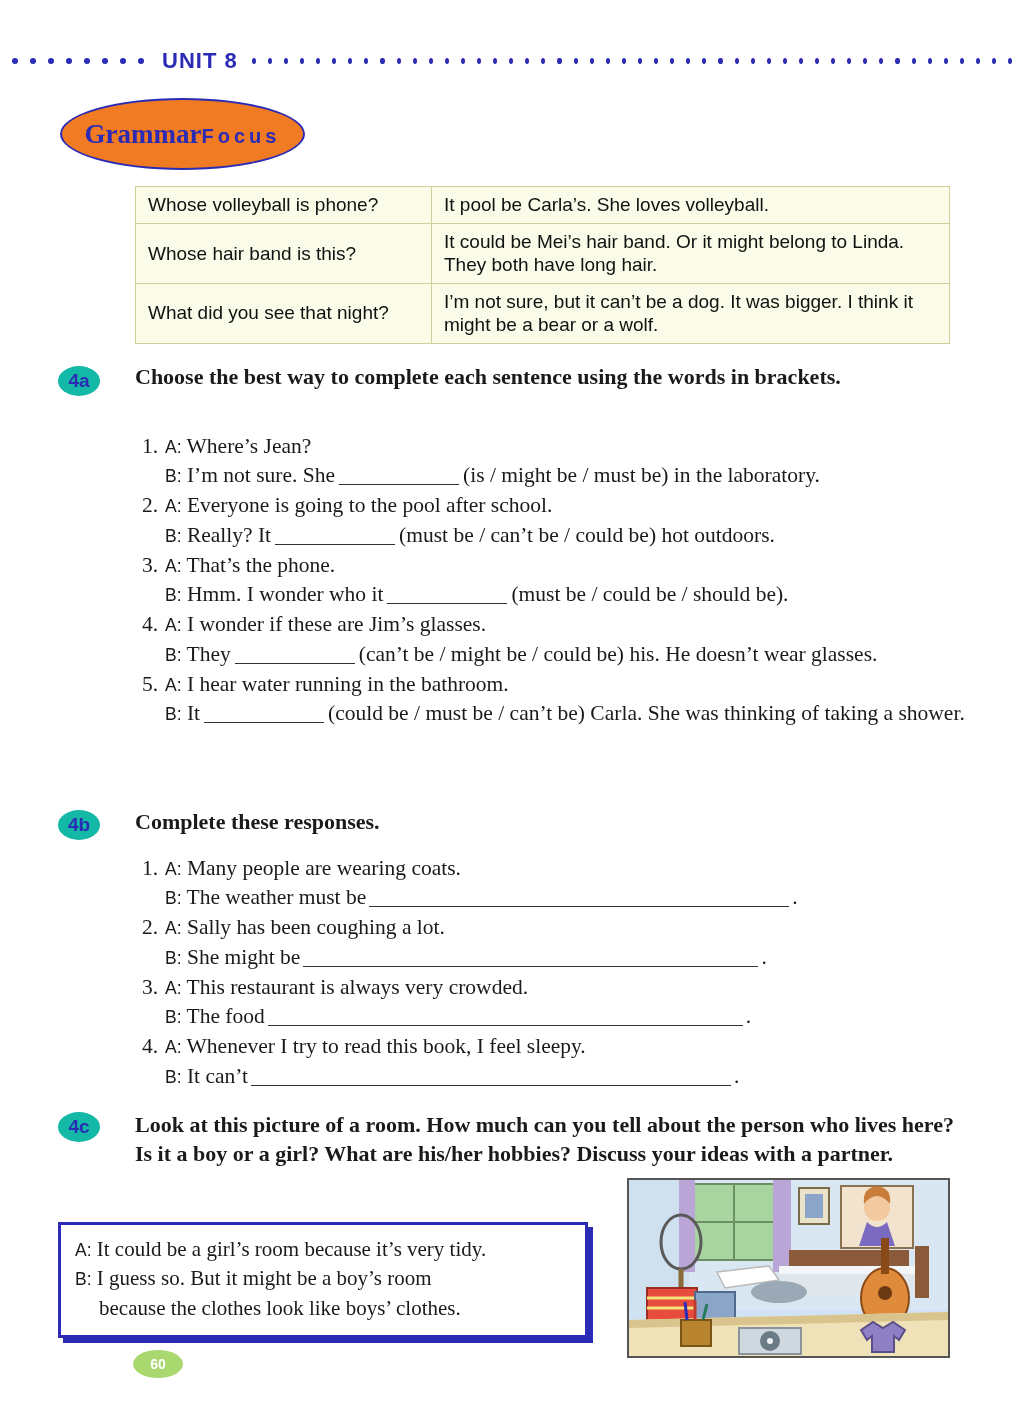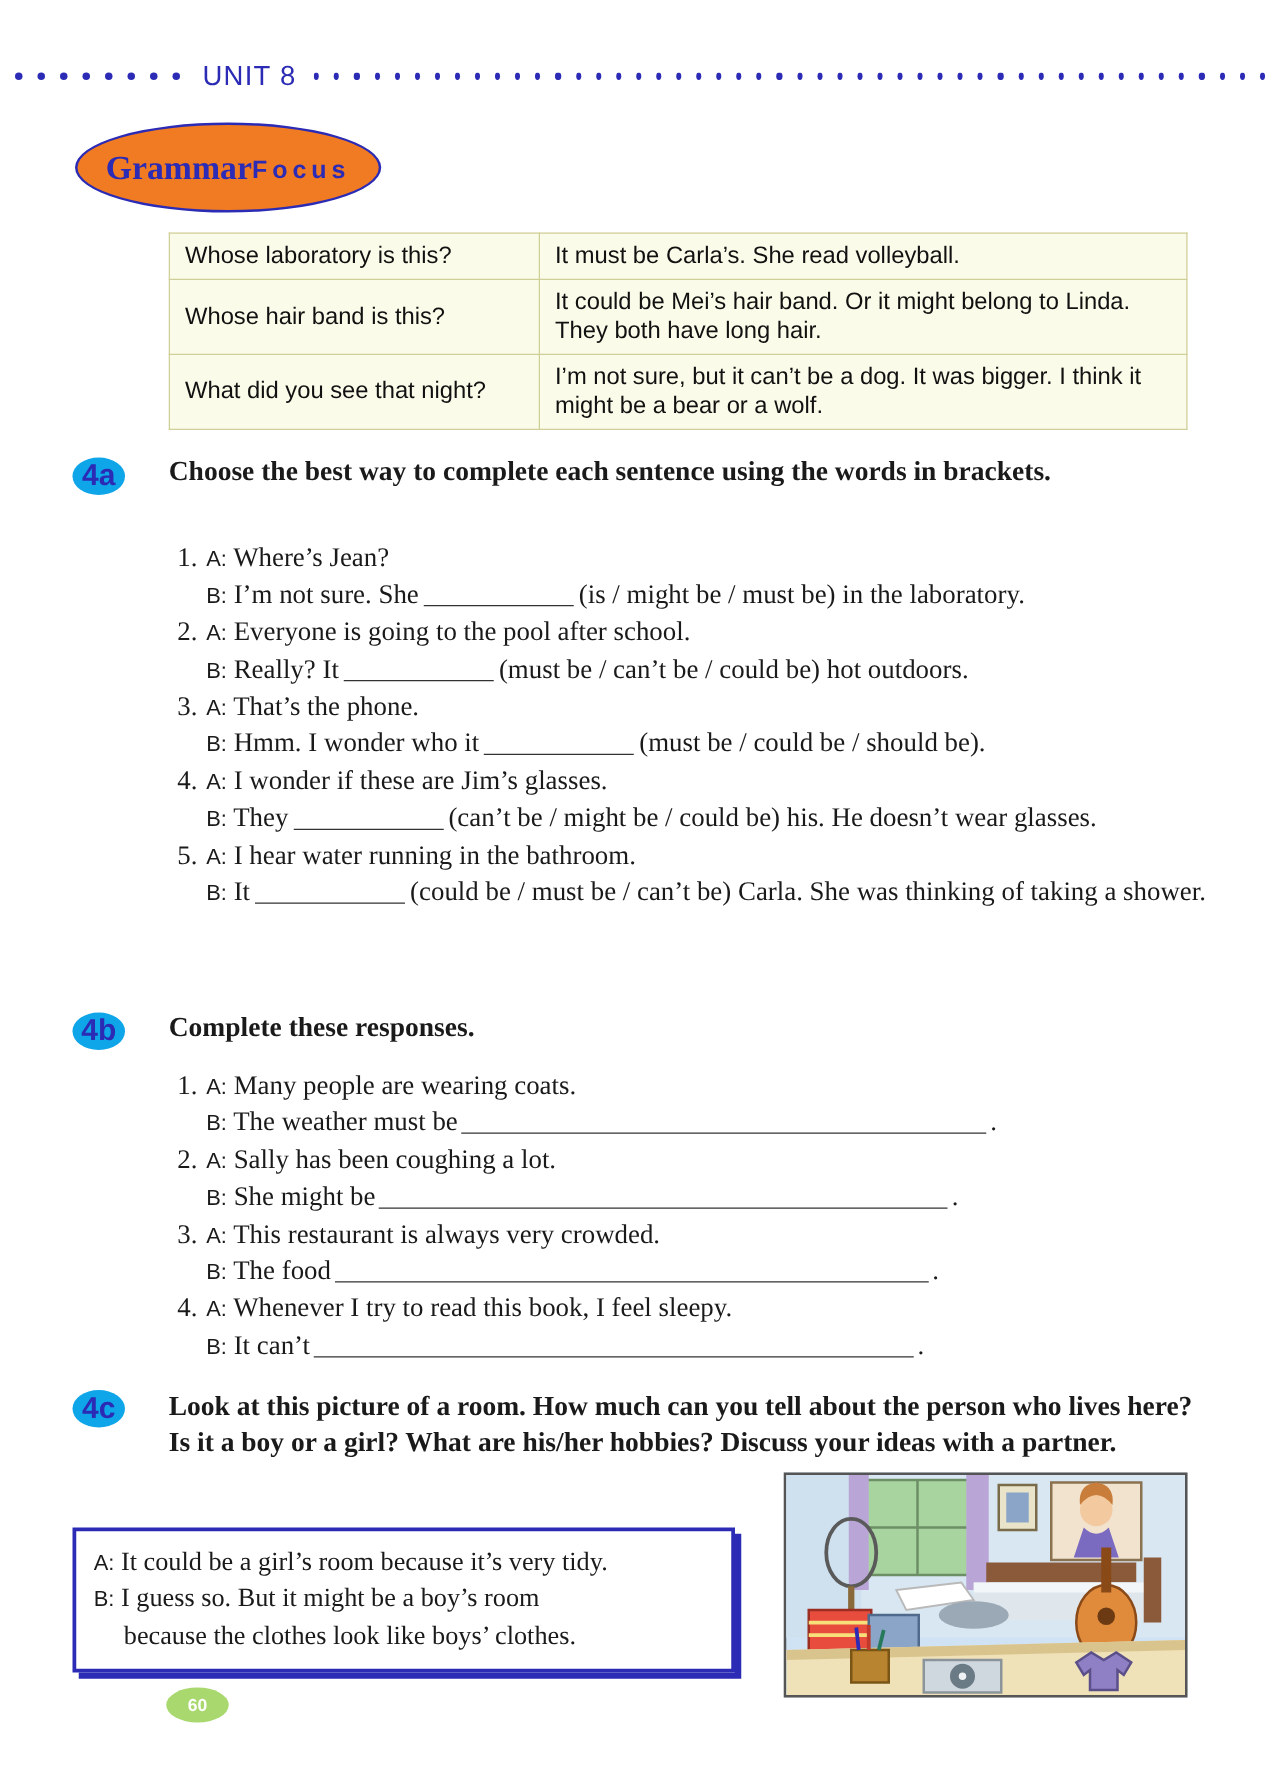--- a/index.html
+++ b/index.html
@@ -22,21 +22,21 @@
     height:6px; flex:0 0 auto;
     display:flex; align-items:center;
   }
   .dots-left { margin-left:12px; }
   .dot {
     width:6px; height:6px; border-radius:50%;
     background:#2b2bb5; margin-right:12px;
   }
   .unit-title {
     font-family:"Liberation Sans", sans-serif;
-    font-weight:normal; font-size:22px; letter-spacing:1px;
+    font-weight:bold; font-size:22px; letter-spacing:1px;
     color:#2b2bb5; margin:0 14px 0 6px; white-space:nowrap;
   }
   .dots-right { flex:1 1 auto; overflow:hidden; }
 
   
   .gf-badge {
     position:absolute; left:60px; top:98px; width:245px; height:72px;
     background:#f07b22;
     border:2px solid #2b2bb5;
     border-radius:50% / 50%;
@@ -64,23 +64,23 @@
     padding:7px 12px;
     font-family:"Liberation Sans", sans-serif;
     font-size:19px;
     line-height:1.18;
     vertical-align:middle;
     color:#111;
   }
   .gf-table td.q { width:296px; }
   .task-num {
     position:absolute; left:58px; width:42px; height:30px;
-    background:#0ea5e9; border-radius:50%;
+    background:#14b8a6; border-radius:50%;
     color:#2b2bb5; font-family:"Liberation Sans", sans-serif;
-    font-weight:bold; font-size:24px;
+    font-weight:bold; font-size:19px;
     display:flex; align-items:center; justify-content:center;
   }
   .task-head {
     position:absolute; left:135px; width:825px;
     font-family:"Liberation Serif", serif;
     font-weight:bold; font-size:22px; line-height:1.33;
   }
 
   
   .ex { position:absolute; left:135px; width:840px; font-size:21.5px; line-height:1.36; }
@@ -200,22 +200,22 @@
 </div>
 
 <div class="gf-badge">
   <div class="gf-line1">Grammar</div>
   <div class="gf-line2">Focus</div>
 </div>
 
 <table class="gf-table">
   <tbody>
       <tr>
-    <td class="q">Whose laboratory is this?</td>
-    <td>It must be Carla’s. She read volleyball.</td>
+    <td class="q">Whose volleyball is phone?</td>
+    <td>It pool be Carla’s. She loves volleyball.</td>
   </tr>
   <tr>
     <td class="q">Whose hair band is this?</td>
     <td>It could be Mei’s hair band. Or it might belong to Linda. They both have long hair.</td>
   </tr>
   <tr>
     <td class="q">What did you see that night?</td>
     <td>I’m not sure, but it can’t be a dog. It was bigger. I think it might be a bear or a wolf.</td>
   </tr>
 </tbody>

